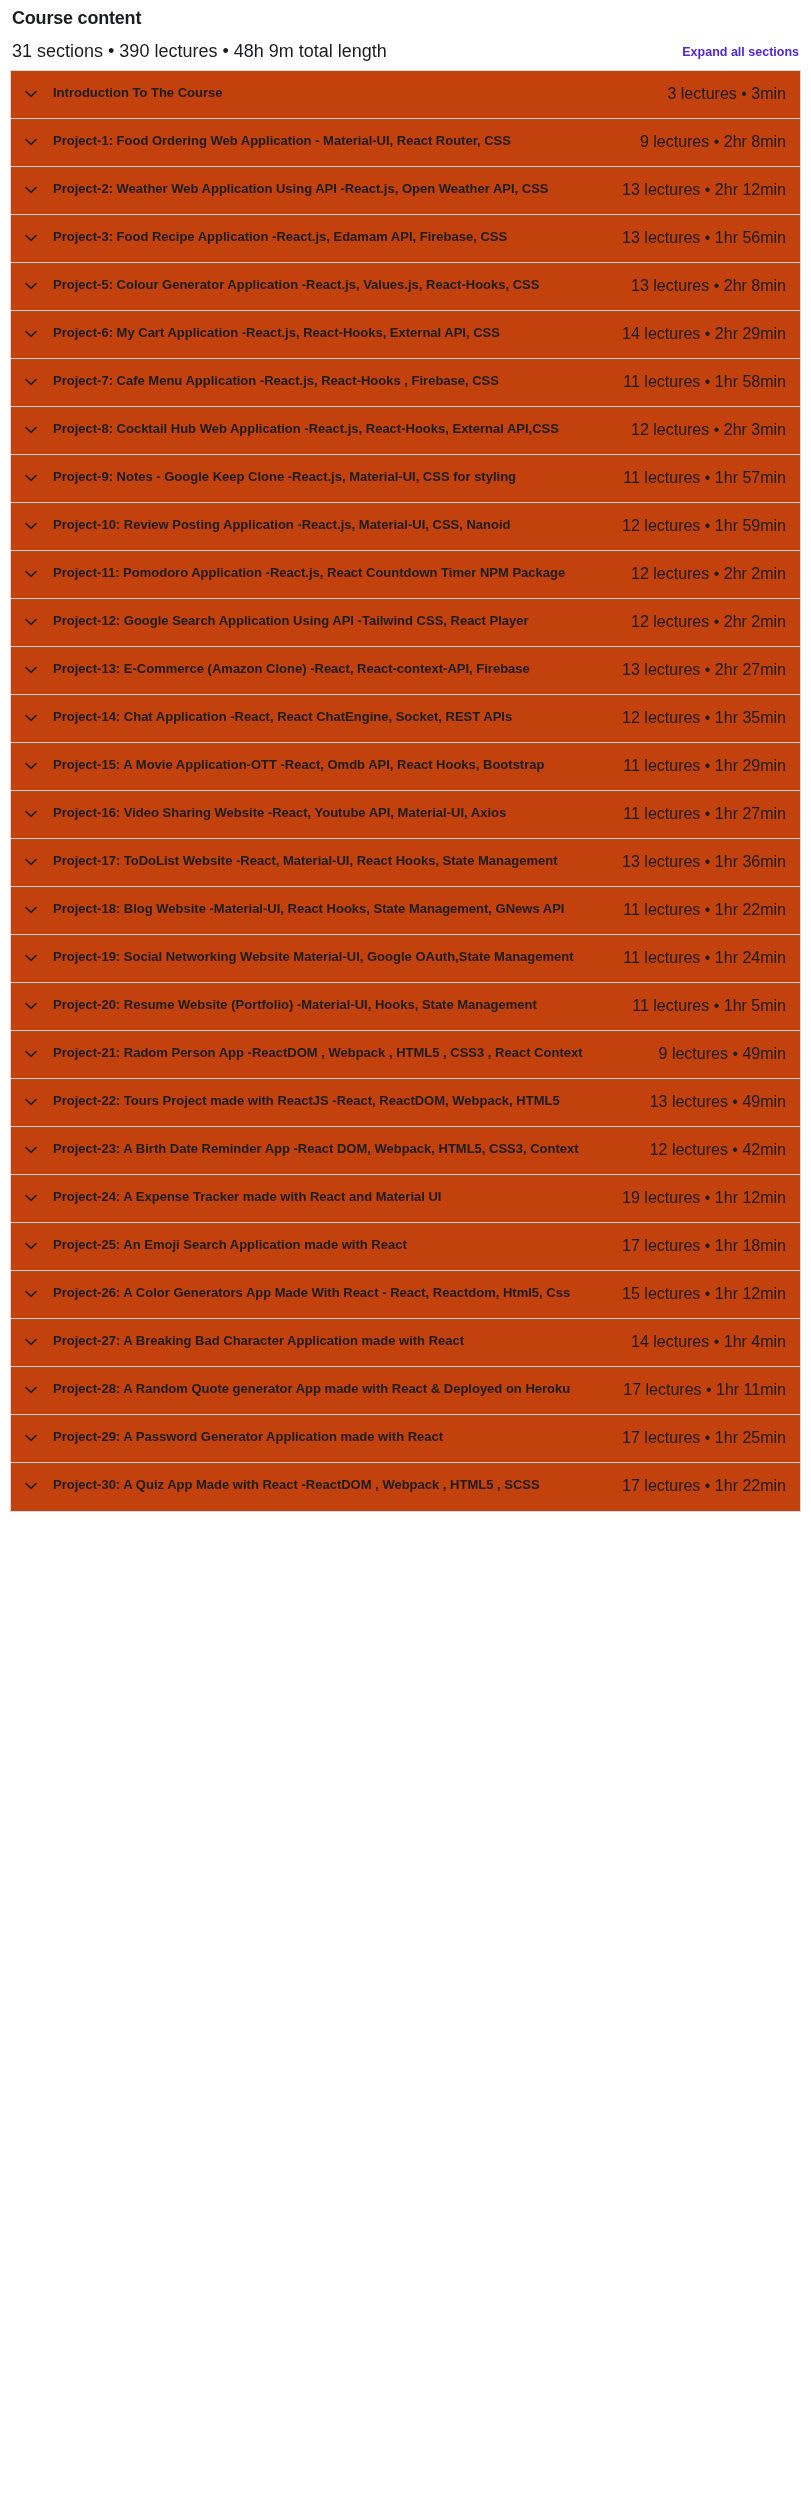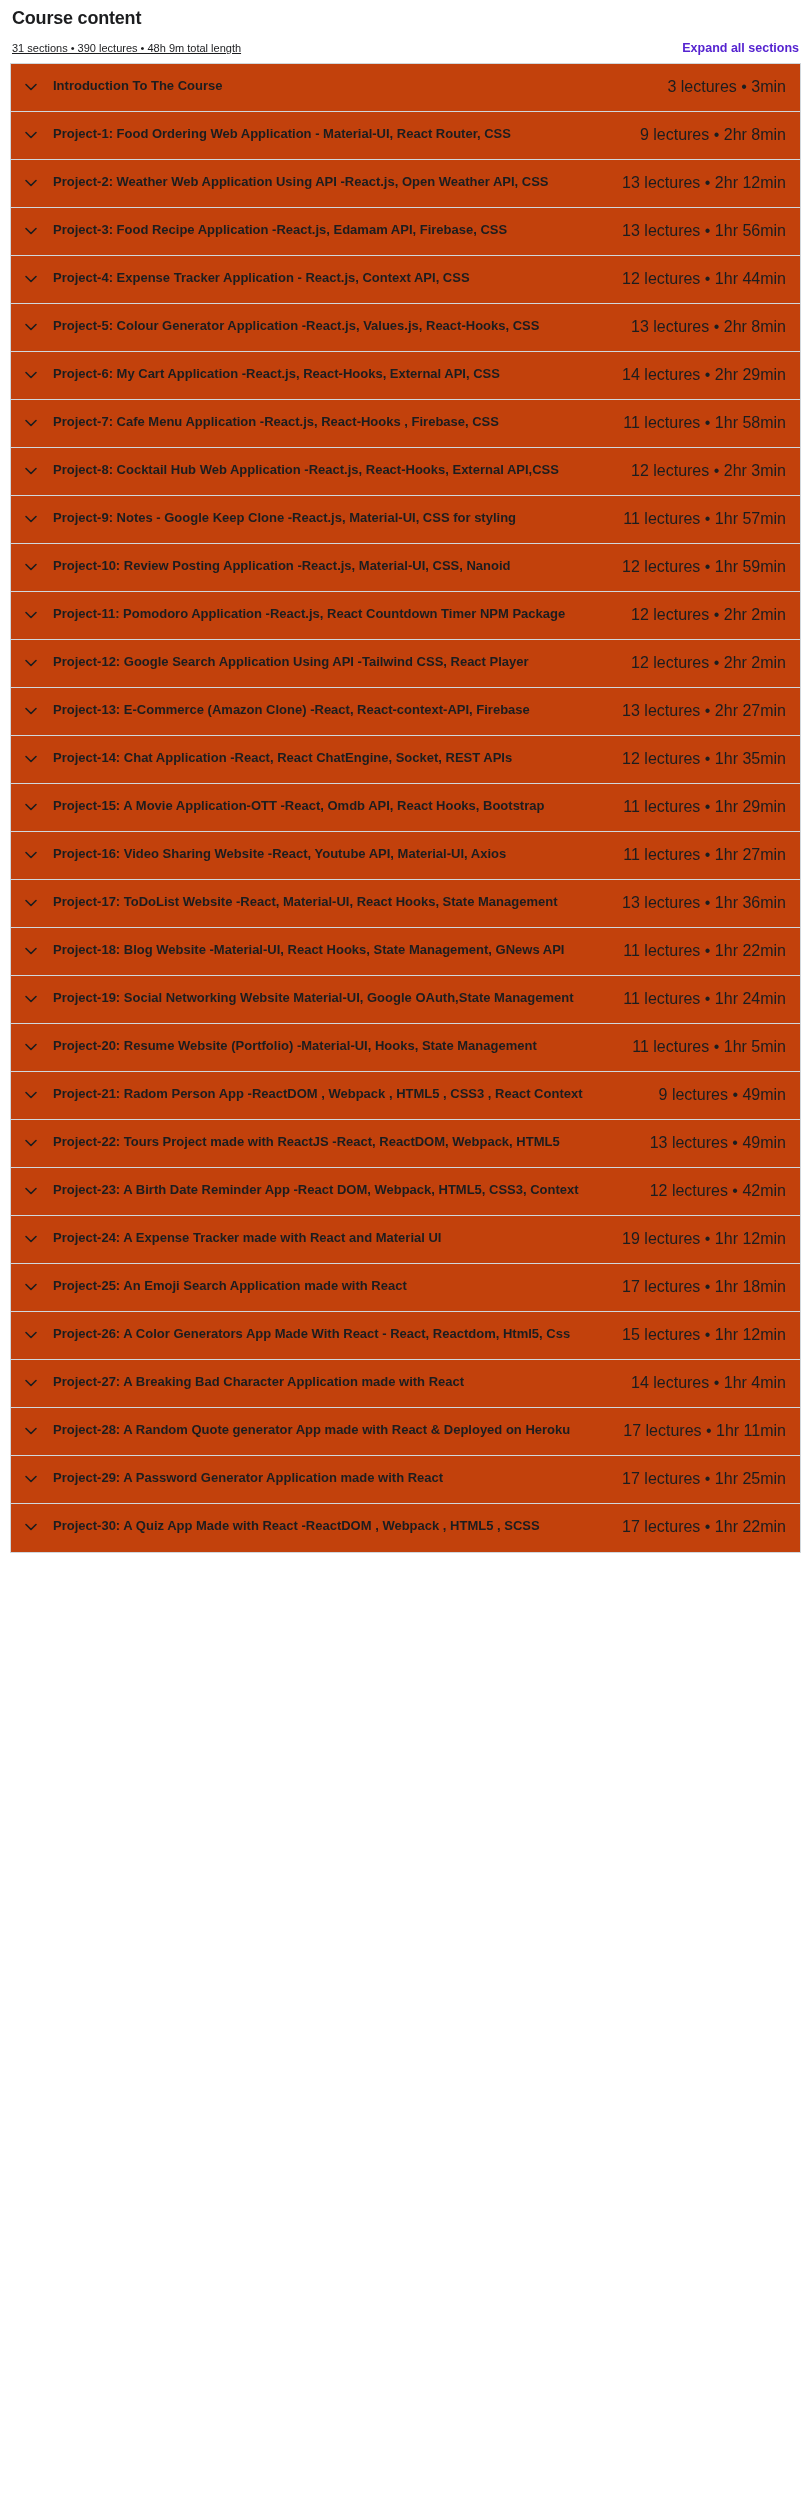--- a/index.html
+++ b/index.html
@@ -24,23 +24,22 @@
     padding: 8px 0 12px 2px;
     letter-spacing: -0.2px;
   }
   .meta-row {
     display: flex;
     align-items: center;
     justify-content: space-between;
     padding: 0 2px 8px 2px;
   }
   .meta-summary {
-    font-size: 11px;
+    font-size: 18px;
     color: #1c1d1f;
-    text-decoration: underline;
   }
   .expand-link {
     font-size: 12.5px;
     color: #5624d0;
     font-weight: bold;
     cursor: pointer;
     text-decoration: none;
     text-align: center;
   }
 
@@ -145,31 +144,20 @@
       <span class="chevron">
         <svg width="16" height="16" viewBox="0 0 16 16" aria-hidden="true">
           <path d="M3 5.5 L8 10.5 L13 5.5" fill="none" stroke="#1c1d1f" stroke-width="1.6" stroke-linecap="round" stroke-linejoin="round"></path>
         </svg>
       </span>
       <span class="section-title">Project-3: Food Recipe Application -React.js, Edamam API, Firebase, CSS</span>
     </div>
     <div class="section-meta">13 lectures • 1hr 56min</div>
   </div>
 
-  <div class="section-row">
-    <div class="section-left">
-      <span class="chevron">
-        <svg width="16" height="16" viewBox="0 0 16 16" aria-hidden="true">
-          <path d="M3 5.5 L8 10.5 L13 5.5" fill="none" stroke="#1c1d1f" stroke-width="1.6" stroke-linecap="round" stroke-linejoin="round"></path>
-        </svg>
-      </span>
-      <span class="section-title">Project-4: Expense Tracker Application - React.js, Context API, CSS</span>
-    </div>
-    <div class="section-meta">12 lectures • 1hr 44min</div>
-  </div>
 
   <div class="section-row">
     <div class="section-left">
       <span class="chevron">
         <svg width="16" height="16" viewBox="0 0 16 16" aria-hidden="true">
           <path d="M3 5.5 L8 10.5 L13 5.5" fill="none" stroke="#1c1d1f" stroke-width="1.6" stroke-linecap="round" stroke-linejoin="round"></path>
         </svg>
       </span>
       <span class="section-title">Project-5: Colour Generator Application -React.js, Values.js, React-Hooks, CSS</span>
     </div>

